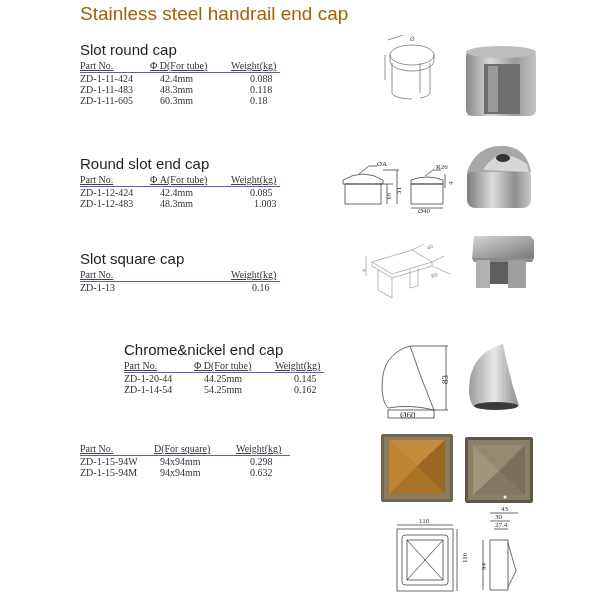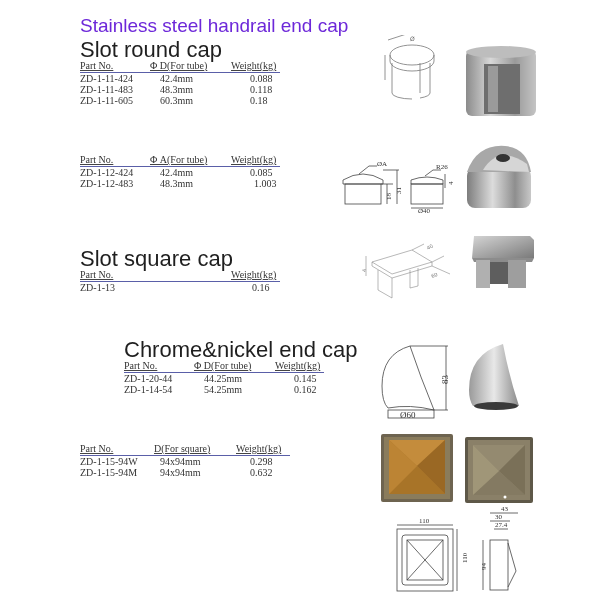--- a/index.html
+++ b/index.html
@@ -1,19 +1,19 @@
 <!DOCTYPE html>
 <html><head>
 <meta charset="utf-8">
 <style>
   html, body { margin:0; padding:0; background:#ffffff; }
   body { width:600px; height:600px; position:relative; overflow:hidden; font-family:"Liberation Sans", sans-serif; color:#222; }
-  .title { position:absolute; left:80px; top:3px; font-size:19px; color:#6d28d9; font-family:"Liberation Sans", sans-serif;margin-top:12px; }
+  .title { position:absolute; left:80px; top:3px; font-size:19px; color:#a16207; font-family:"Liberation Sans", sans-serif; }
   .section { position:absolute; left:80px; }
-  .sec-title { font-size:22px; color:#1f1f1f; font-family:"Liberation Sans", sans-serif; line-height:20px; white-space:nowrap; }
+  .sec-title { font-size:15px; color:#1f1f1f; font-family:"Liberation Sans", sans-serif; line-height:20px; white-space:nowrap; }
   .tbl { position:relative; font-family:"Liberation Serif", serif; font-size:10px; color:#333; }
   .hdr { position:relative; height:12px; border-bottom:1.3px solid #5a5fa8; }
   .hdr span { position:absolute; top:0; text-decoration:underline; text-decoration-color:#444; }
   .row { position:relative; height:11px; line-height:11px; }
   .row span { position:absolute; top:0; }
   .fig { position:absolute; }
   svg { display:block; }
 </style>
 </head>
 <body>
@@ -70,20 +70,21 @@
       </linearGradient>
     </defs>
     <rect x="4" y="8" width="70" height="66" rx="6" fill="url(#st1)"></rect>
     <ellipse cx="39" cy="10" rx="35" ry="6" fill="#bdbdbd"></ellipse>
     <rect x="22" y="22" width="36" height="50" fill="#6e6e6e"></rect>
     <rect x="26" y="24" width="10" height="46" fill="#9a9a9a"></rect>
   </svg>
 </div>
 
 <div class="section" style="top:154px;">
+  <div class="sec-title">Round slot end cap</div>
   <div class="tbl" style="width:200px;">
     <div class="hdr">
       <span style="left:0">Part No.</span>
       <span style="left:70px">Φ A(For tube)</span>
       <span style="left:151px">Weight(kg)</span>
     </div>
     <div class="row">
       <span style="left:0">ZD-1-12-424</span>
       <span style="left:80px">42.4mm</span>
       <span style="left:170px">0.085</span>

